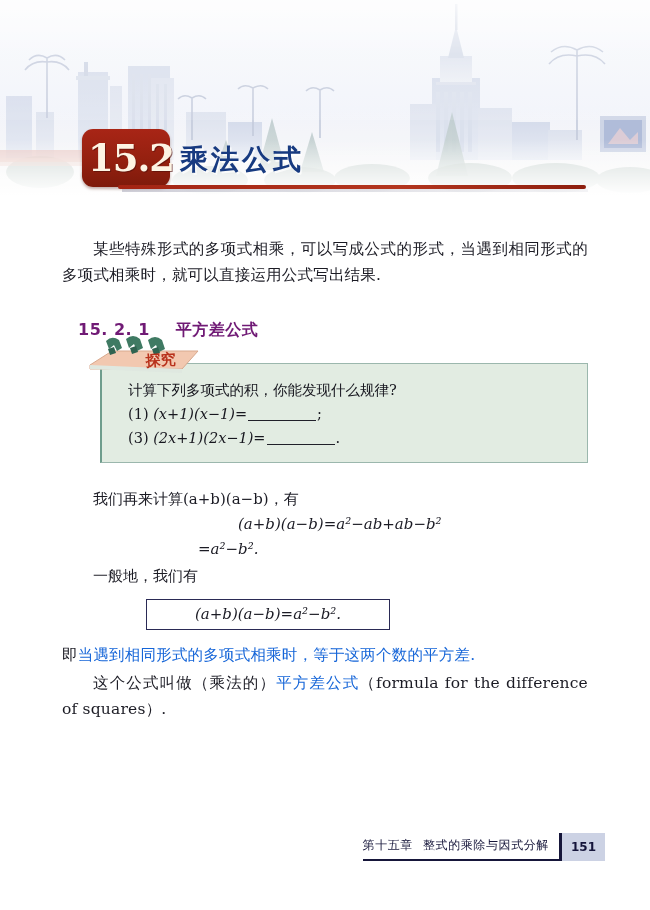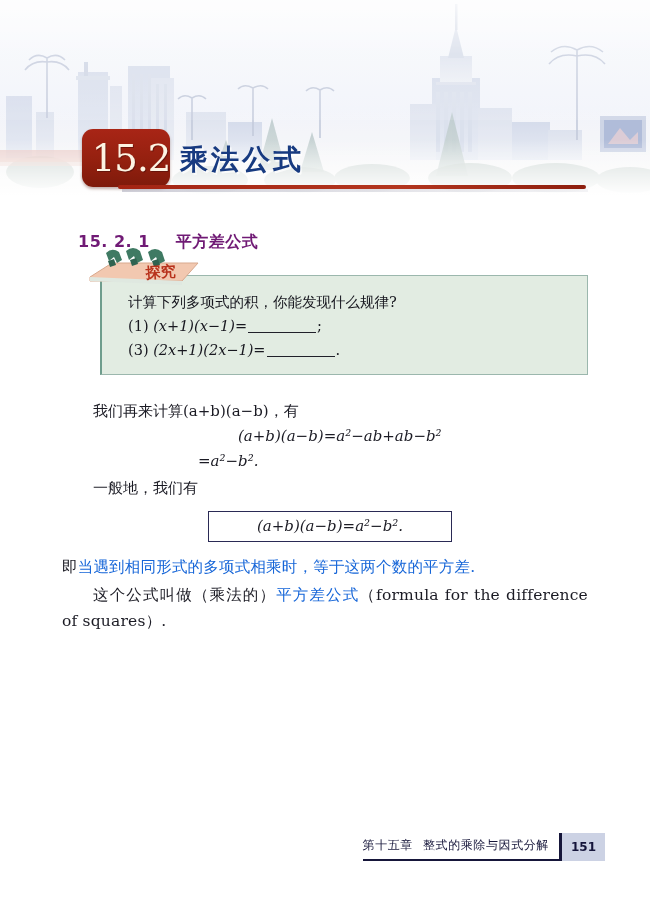--- a/index.html
+++ b/index.html
@@ -37,21 +37,21 @@
     position: absolute;
     left: 82px; top: 129px;
     width: 88px; height: 58px;
     background: linear-gradient(180deg,#a82516 0%, #94200f 55%, #7e1a0b 100%);
     border-radius: 11px;
     box-shadow: 0 2px 3px rgba(90,30,20,.35);
     display: flex; align-items: center; justify-content: center;
   }
   .chapter-badge span {
     font-family: "DejaVu Serif", "Liberation Serif", serif;
-    font-weight: normal;
+    font-weight: bold;
     font-size: 37px;
     color: #fdf4e3;
     letter-spacing: -1px;
     line-height: 1;
     text-shadow: 1px 1px 0 rgba(80,15,10,.6);
     padding-left: 10px;
   }
   .section-title {
     position: absolute;
     left: 180px; top: 141px;
@@ -148,21 +148,20 @@
     font-size: 15px;
     line-height: 25px;
     color: #1b1b24;
     padding-left: 62px;
   }
   .eq-center { padding-left: 238px; }
   .eq-second { padding-left: 198px; }
 
   .formula-box {
     margin: 10px 0 0 0;
-    padding-left: 62px;
   }
   .formula-box .inner {
     width: 242px;
     margin-left: 146px;
     border: 1.6px solid #2a2a55;
     text-align: center;
     padding: 5px 0 6px 0;
     font-size: 15px;
     color: #1b1b24;
     background: #fff;
@@ -319,20 +318,21 @@
 
 <div class="chapter-badge">
   <span>15.2</span>
 </div>
 <div class="section-title">乘法公式</div>
 <div class="title-rule-shadow"></div>
 <div class="title-rule"></div>
 
 <div class="page-body">
 
+  <p class="para indent intro">某些特殊形式的多项式相乘，可以写成公式的形式，当遇到相同形式的多项式相乘时，就可以直接运用公式写出结果.</p>
 
   <div class="subsection">
     <span class="num">15. 2. 1</span><span>平方差公式</span>
   </div>
 
   <div class="explore-wrap">
 
     <div class="explore-tab">
       <svg width="116" height="42" viewBox="0 0 116 42">
         <polygon points="4,30 26,16 112,16 96,34 4,34" fill="#f2c8b0"></polygon>

